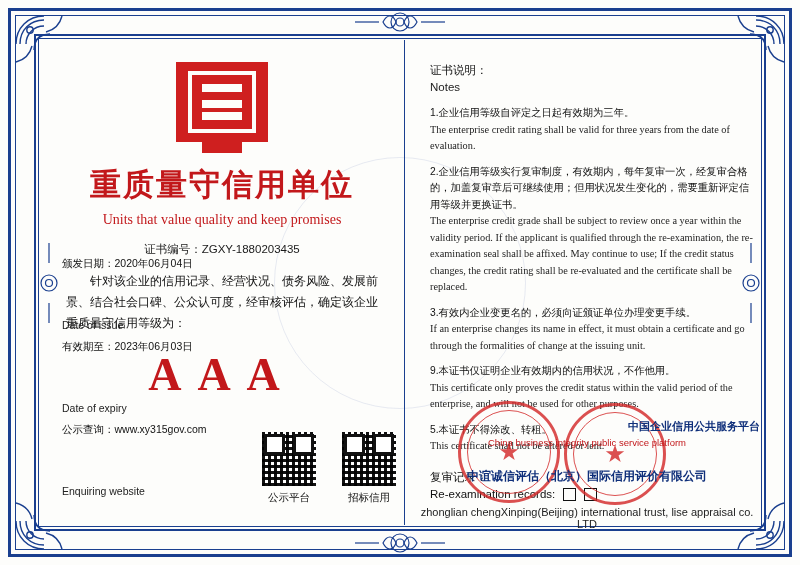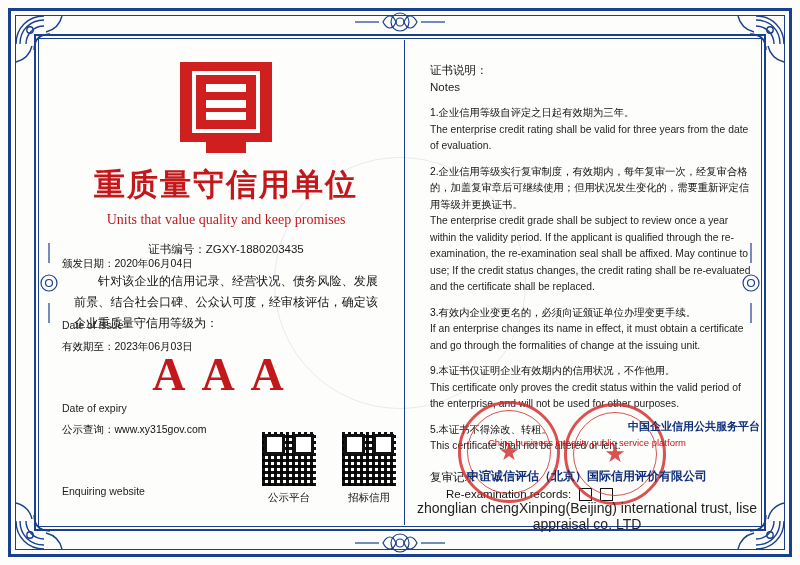--- a/index.html
+++ b/index.html
@@ -78,21 +78,21 @@
     position: absolute;
     left: 404px;
     top: 40px;
     bottom: 40px;
     width: 1px;
     background: #1a3f8f;
   }
   .left-col {
     width: 364px;
     position: relative;
-    padding: 10px 0 0 8px;
+    padding: 10px 0 0 0;
     box-sizing: border-box;
   }
   .right-col {
     flex: 1;
     position: relative;
     padding: 22px 4px 0 26px;
     box-sizing: border-box;
   }
 
   
@@ -231,32 +231,31 @@
   .notes-list {
     margin-top: 9px;
   }
   .note {
     font-size: 10.3px;
     line-height: 16.5px;
     color: #111;
     margin-bottom: 7px;
     margin-top: 9px;
   }
-  .note .en { color: #1d1d1d; }
+  .note .en { color: #1d1d1d; font-family: Liberation Serif, serif; }
   .reexam {
     margin-top: 14px;
     font-size: 11.5px;
     line-height: 17px;
     color: #111;
   }
   .reexam-row {
     display: flex;
     align-items: center;
     gap: 8px;
-    margin-left: 16px;
   }
   .checkbox {
     width: 11px;
     height: 11px;
     border: 1px solid #111;
     display: inline-block;
   }
   
   .stamp-area {
     position: absolute;
@@ -292,21 +291,21 @@
   .stamp-text {
     position: absolute;
     left: 0;
     right: 0;
     text-align: center;
     color: #0f2f7a;
   }
   .stamp-text .l1 { font-size: 11px; font-weight: bold; text-align: right; }
   .stamp-text .l2 { font-size: 9.5px; color: #c2181b; margin-top: 3px; }
   .stamp-text .l3 { font-size: 12px; font-weight: bold; margin-top: 7px; }
-  .stamp-text .l4 { font-size: 14px; color: #222; margin-top: 15px; text-align: center; }
+  .stamp-text .l4 { font-size: 11px; color: #222; margin-top: 21px; text-align: center; }
   .st-top { top: 22px; }
   .st-bot { top: 64px; }
   .watermark {
     position: absolute;
     left: 50%;
     top: 50%;
     transform: translate(-50%,-50%);
     width: 250px;
     height: 250px;
     border-radius: 50%;

